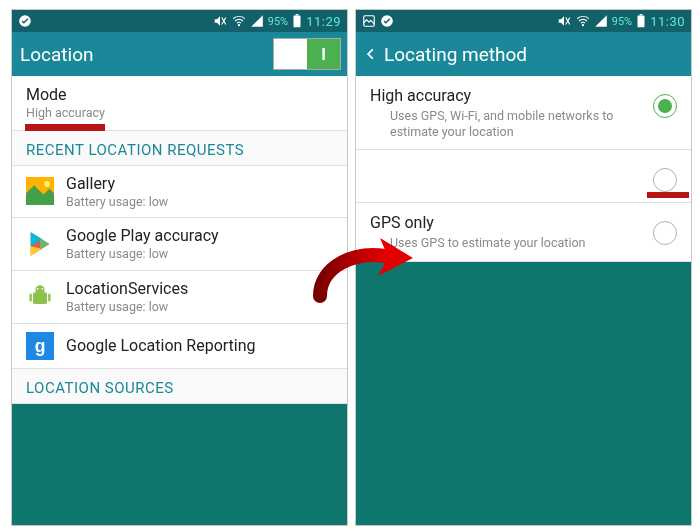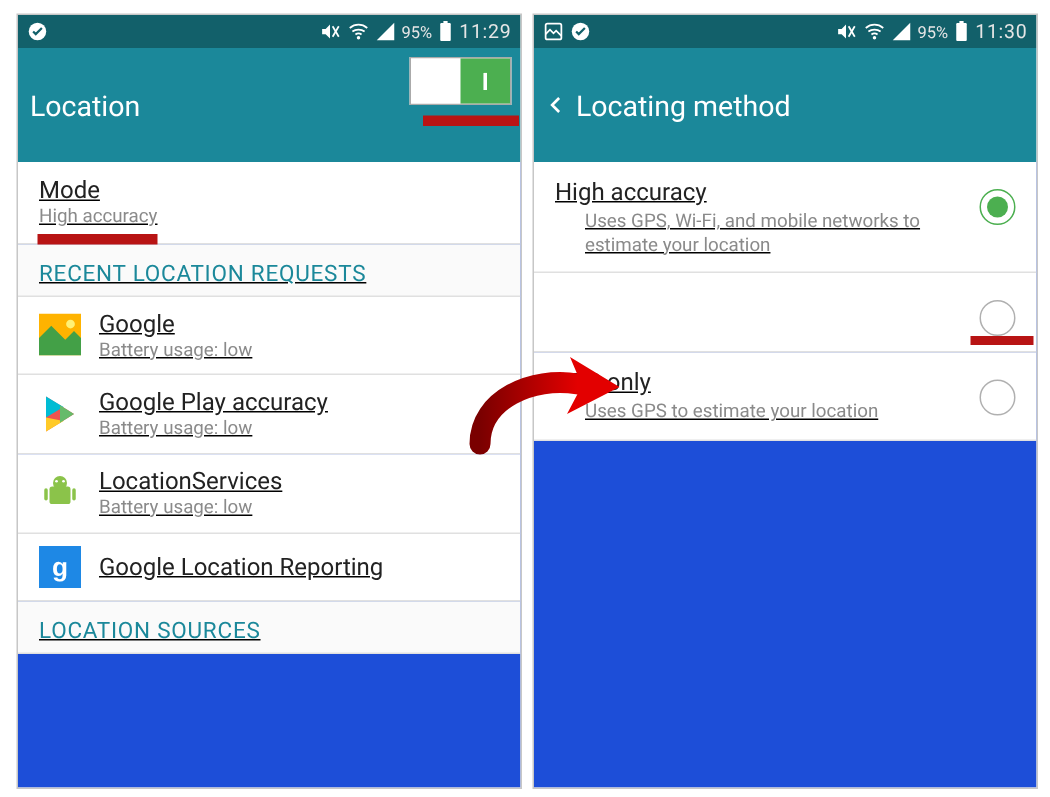--- a/index.html
+++ b/index.html
@@ -1,33 +1,33 @@
 <!DOCTYPE html>
 <html><head>
 <meta charset="utf-8">
 <style>
   html,body{margin:0;padding:0;font-family:Roboto,Arial,sans-serif;background:#fff;}
   .stage{width:700px;height:531px;position:relative;background:#fff;overflow:hidden;border:1px solid #fff;}
   .phone{position:absolute;top:8px;width:335px;height:515px;border:1px solid #c7c7c7;background:#fafafa;overflow:hidden;display:flex;flex-direction:column;}
   .phone.left{left:10px;}
   .phone.right{left:354px;}
   
-  .status{height:22px;background:#12606a;color:#e5e5e5;display:flex;align-items:center;padding:0 6px;font-size:12px;justify-content:space-between;}
+  .status{height:22px;background:#12606a;color:#5eead4;display:flex;align-items:center;padding:0 6px;font-size:12px;justify-content:space-between;}
   .status .l, .status .r{display:flex;align-items:center;gap:4px;}
   .status .clock{font-size:13px;letter-spacing:0.5px;}
   .status .batt{font-size:11px;}
   .ic{display:inline-flex;align-items:center;justify-content:center;}
   
-  .abar{height:44px;background:#1b889a;color:#fff;display:flex;align-items:center;padding:16px 8px;gap:6px;position:relative;}
+  .abar{height:44px;background:#1b889a;color:#fff;display:flex;align-items:center;padding:0 8px;gap:6px;position:relative;}
   .abar .title{font-size:19px;font-weight:400;}
   .abar .toggle{position:absolute;right:6px;top:6px;width:66px;height:30px;background:#fff;border:1px solid #aaa;display:flex;}
   .abar .toggle .off{flex:1;background:#fff;}
   .abar .toggle .on{flex:1;background:#4caf50;display:flex;align-items:center;justify-content:center;color:#fff;font-weight:bold;}
   .abar .back{display:flex;align-items:center;cursor:pointer;}
-  .content{flex:1;overflow:hidden;background:#1d4ed8;text-decoration:underline;}
+  .content{flex:1;overflow:hidden;background:#0f766e;}
   .row{background:#fff;border-bottom:1px solid #e0e0e0;padding:9px 14px;position:relative;}
   .row.with-icon{display:flex;align-items:center;gap:12px;padding:8px 14px;}
   .row.with-icon .txt{display:flex;flex-direction:column;}
   .ttl{font-size:16px;color:#222;line-height:1.25;}
   .sub{font-size:12.5px;color:#8a8a8a;line-height:1.25;}
   .sect{padding:10px 14px 6px 14px;font-size:15px;letter-spacing:0.5px;color:#1b889a;text-transform:uppercase;border-bottom:1px solid #e0e0e0;background:#fafafa;}
   .appicon{width:28px;height:28px;flex:0 0 28px;}
   
   .radio-row{background:#fff;border-bottom:1px solid #e0e0e0;padding:10px 14px;display:flex;align-items:flex-start;gap:10px;}
   .radio-row .rt{flex:1;}
@@ -104,21 +104,21 @@
 
     <div class="row with-icon">
       <span class="appicon">
         <svg viewBox="0 0 48 48" width="28" height="28">
               <rect width="48" height="48" fill="#ffb300"></rect>
               <path d="M0 28 L14 14 L30 30 L40 20 L48 28 V48 H0 Z" fill="#43a047"></path>
               <circle cx="36" cy="12" r="5" fill="#fff176"></circle>
             </svg>
       </span>
       <div class="txt">
-        <div class="ttl">Google</div>
+        <div class="ttl">Gallery</div>
         <div class="sub">Battery usage: low</div>
       </div>
     </div>
 
     <div class="row with-icon">
       <span class="appicon">
         <svg viewBox="0 0 48 48" width="28" height="28">
               <rect width="48" height="48" fill="#fff"></rect>
               <path d="M8 4 L40 24 L8 44 Z" fill="#ef5350"></path>
               <path d="M8 4 L28 16 L8 28 Z" fill="#00bcd4"></path>

